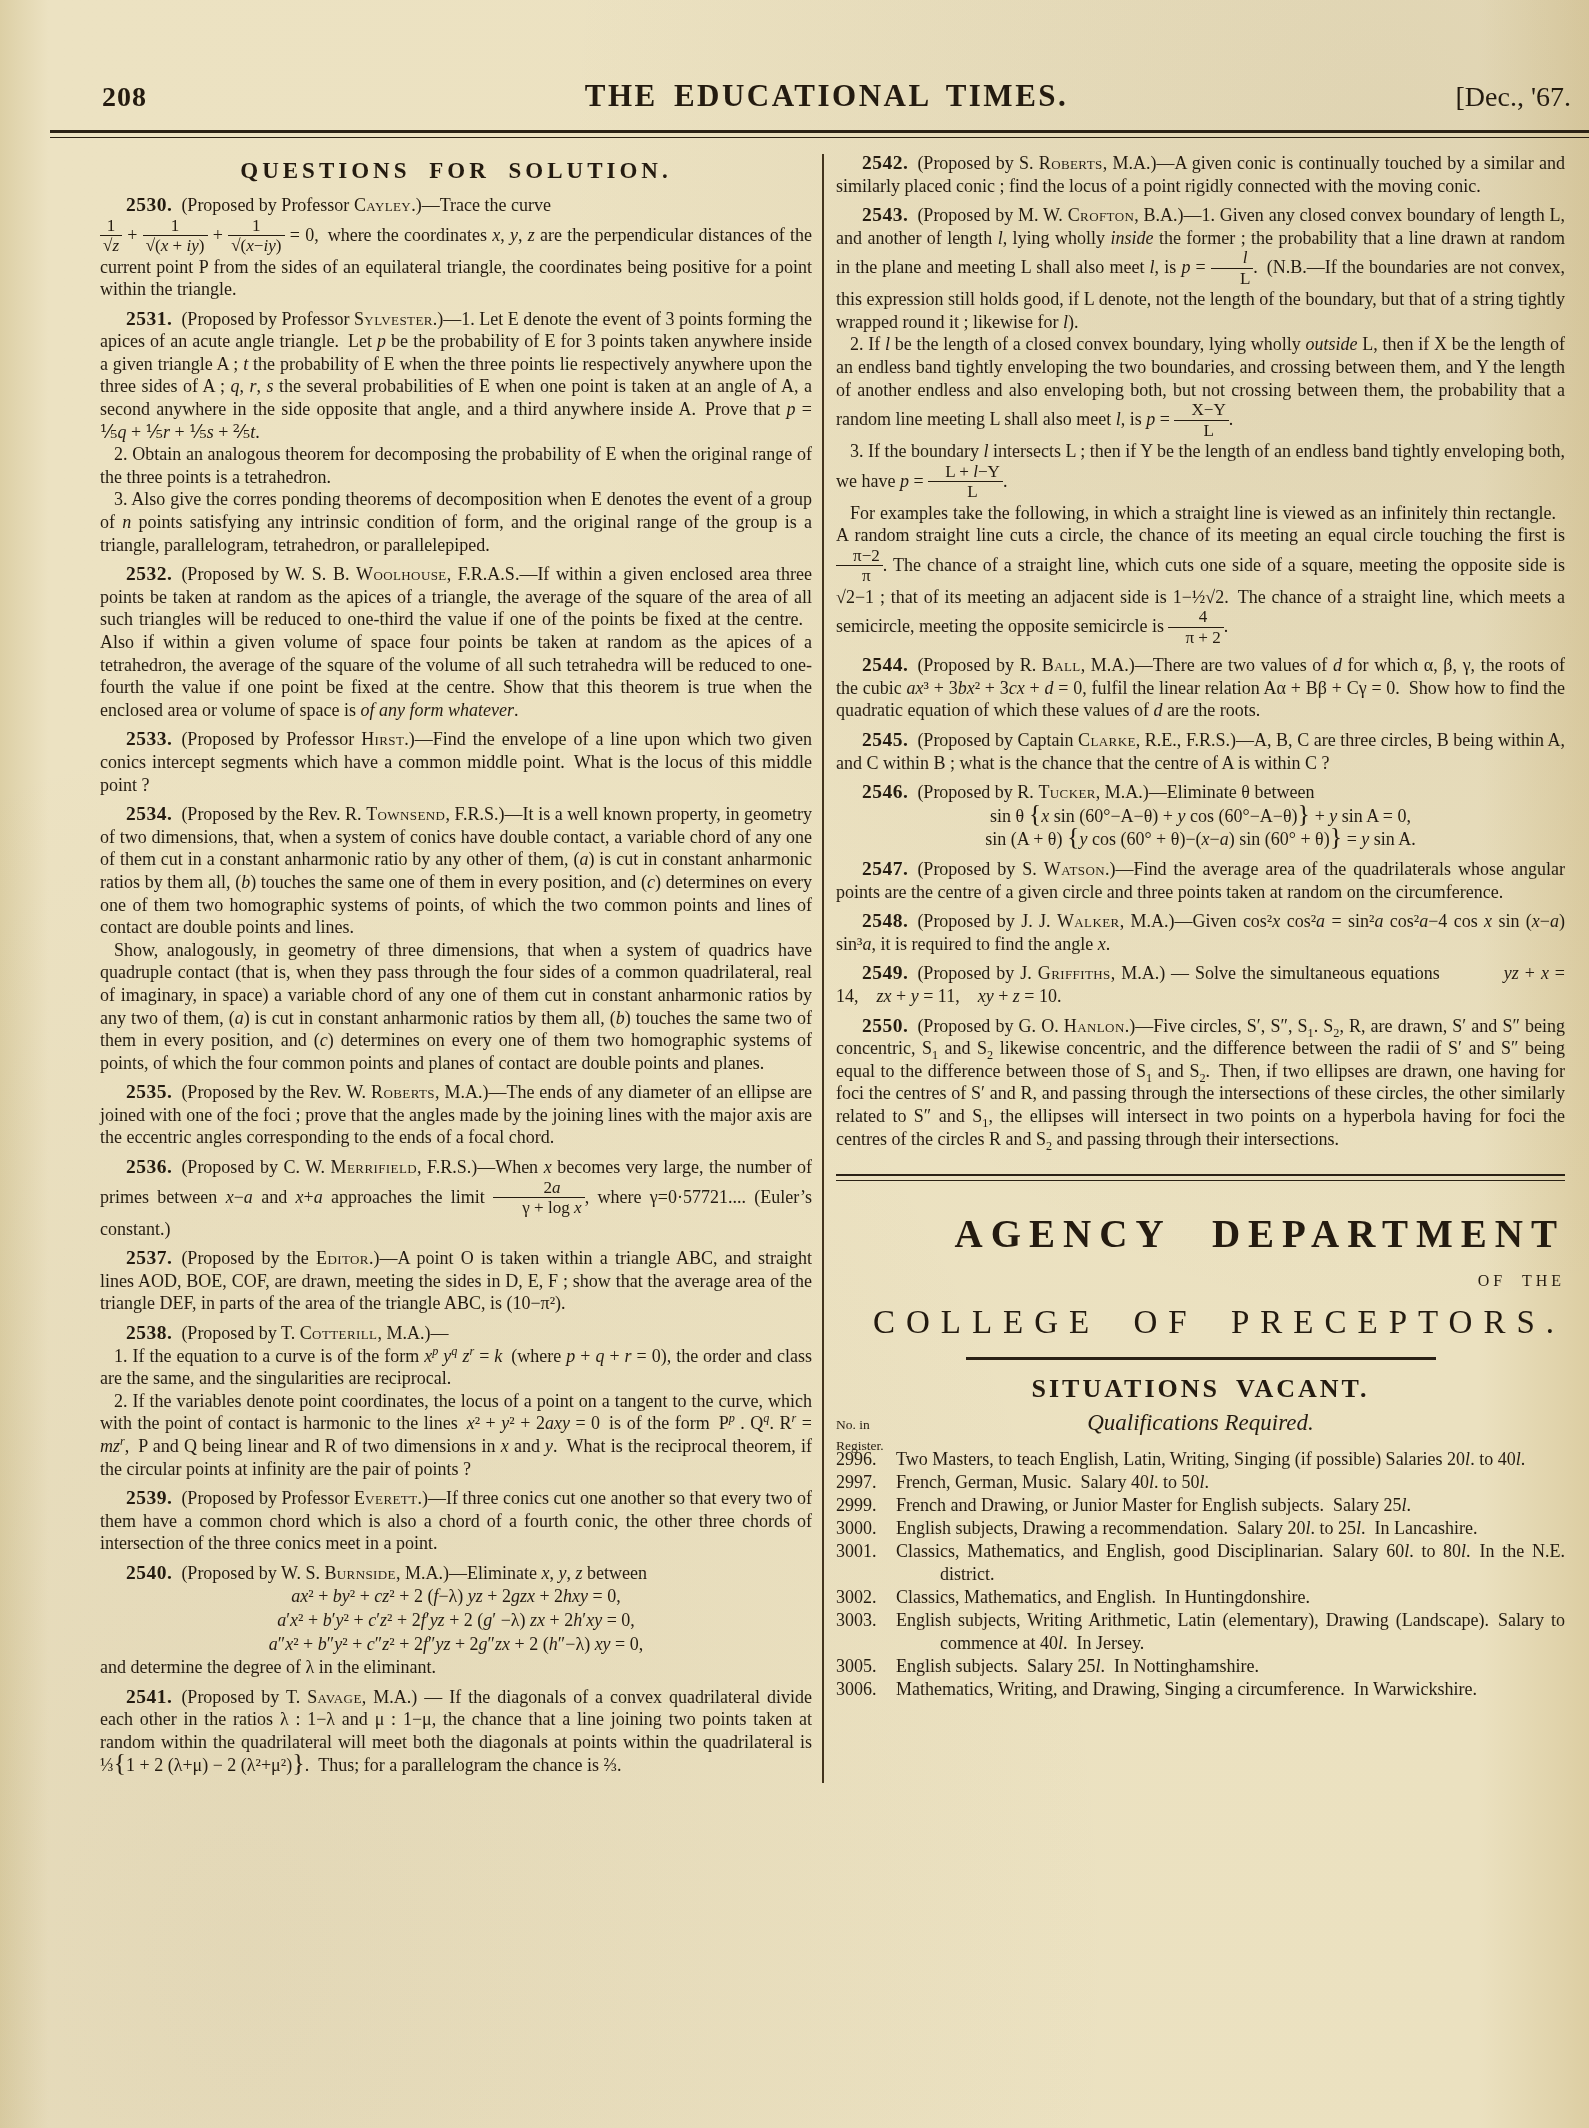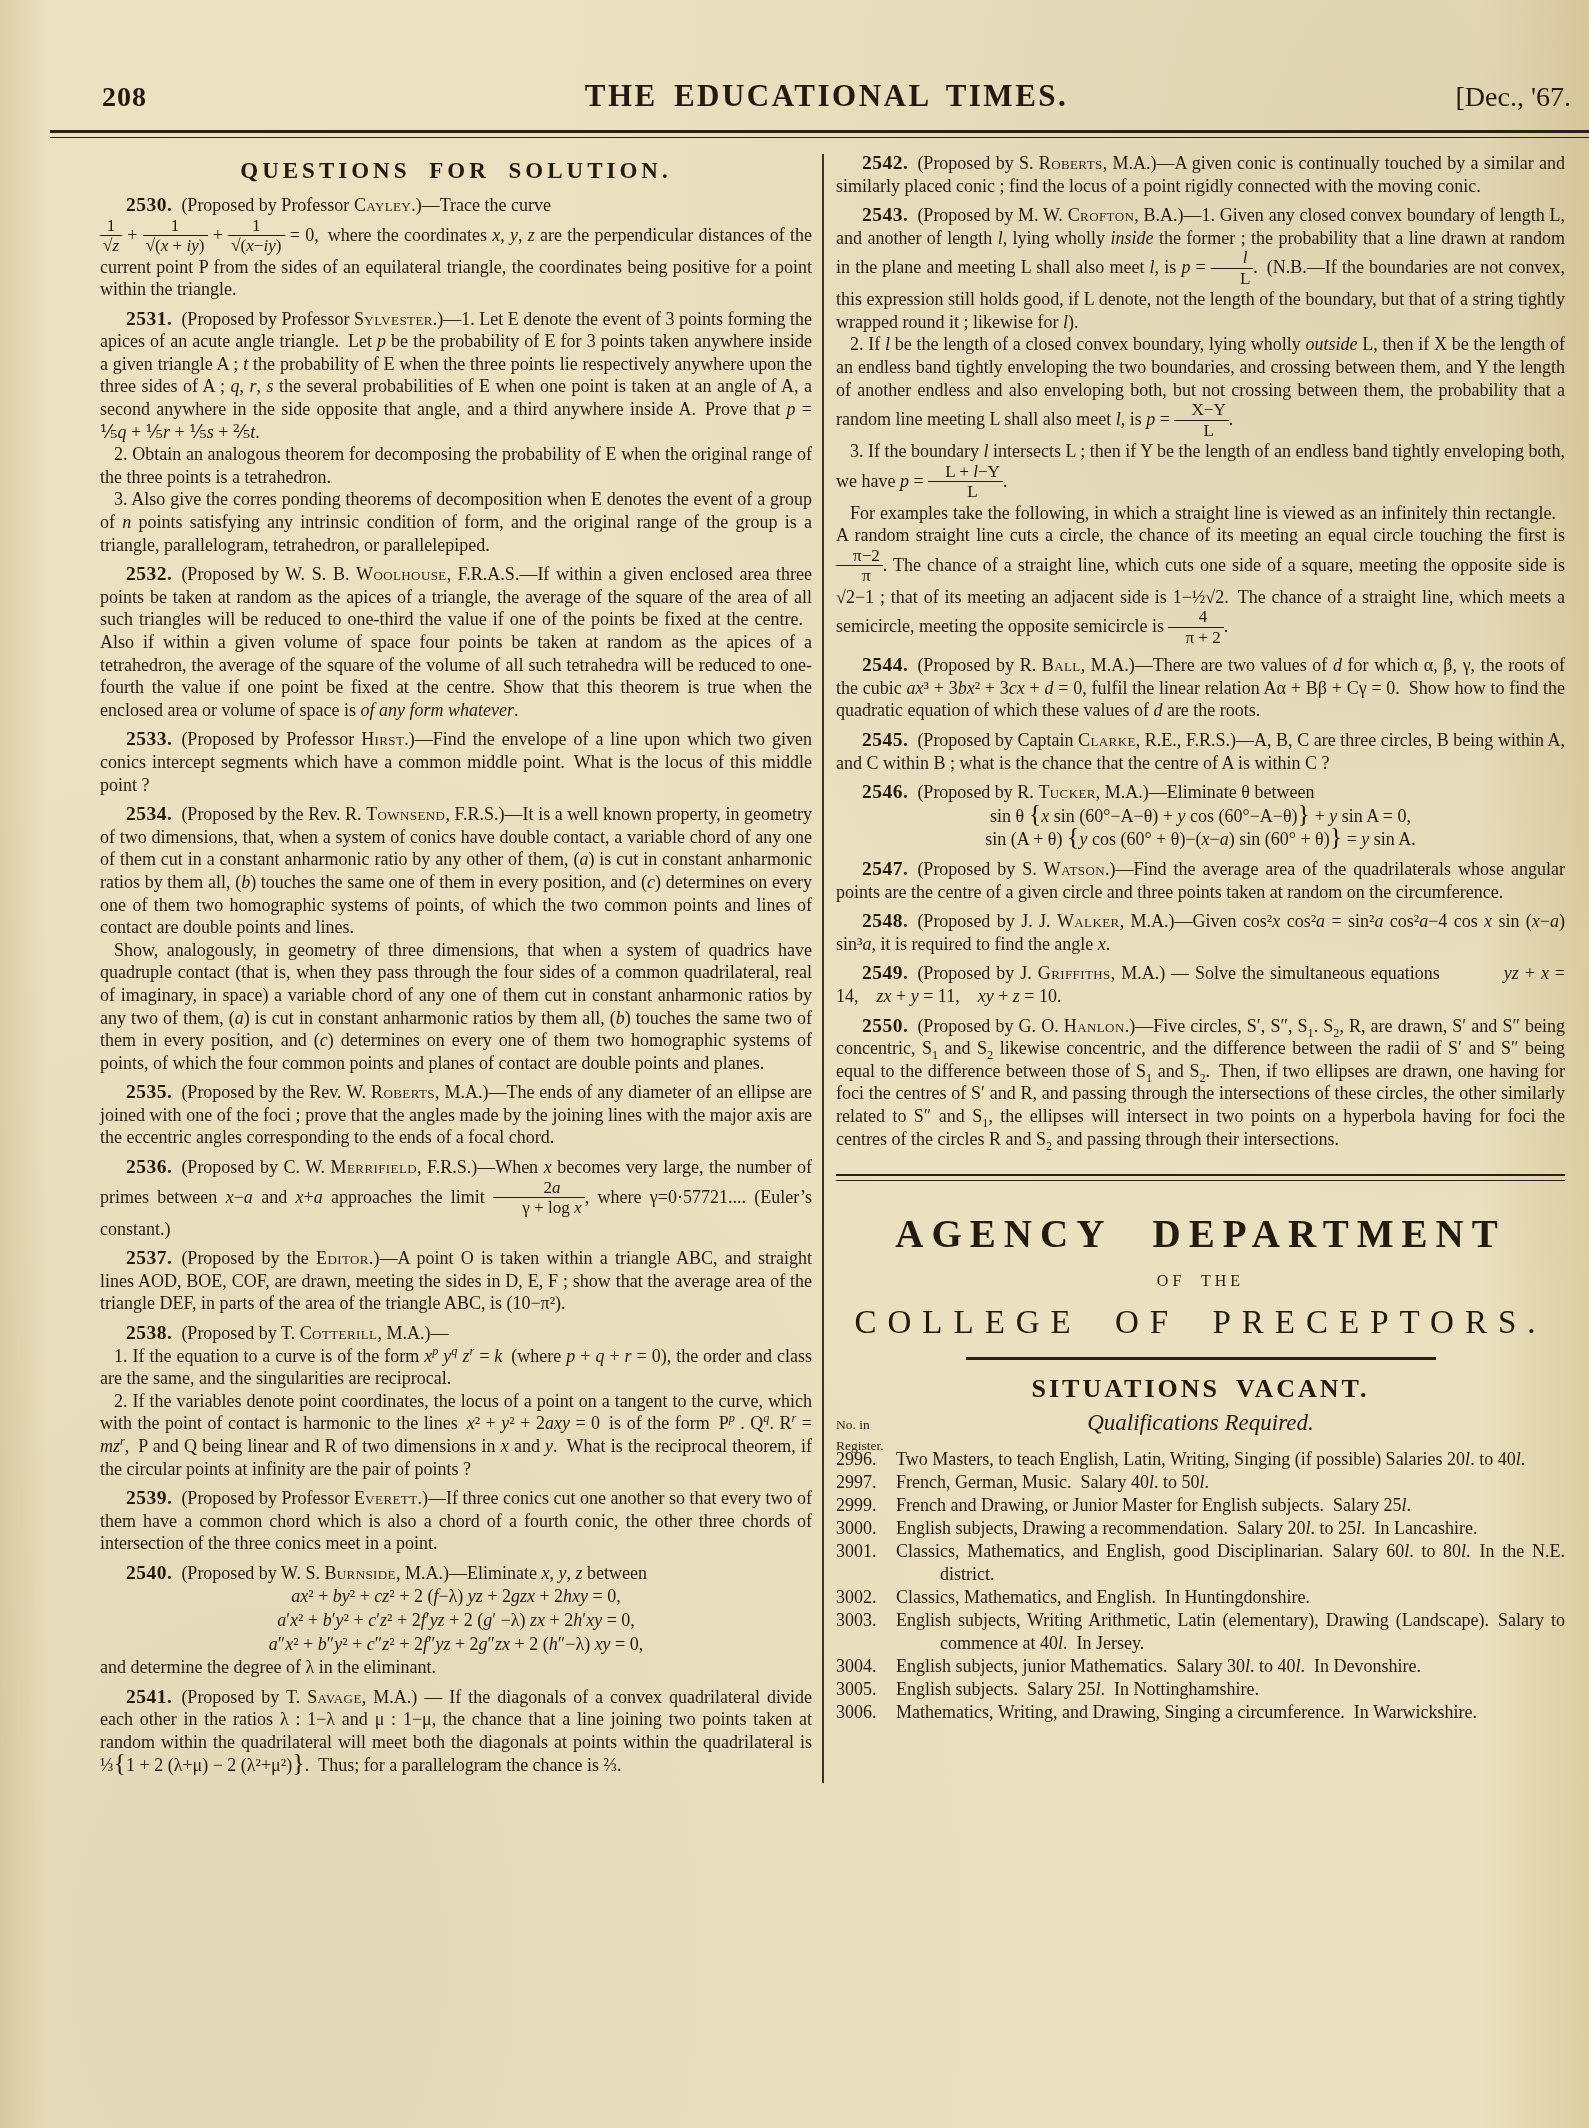--- a/index.html
+++ b/index.html
@@ -38,21 +38,21 @@
   .sc{font-variant:small-caps;letter-spacing:.4px;}
   sup{font-size:68%;line-height:0;}
   sub{font-size:68%;line-height:0;}
   .fr{display:inline-block;vertical-align:middle;text-align:center;line-height:1.08;font-size:.95em;}
   .fr span{display:block;padding:0 3px;}
   .fr span+span{border-top:1.4px solid #241b10;padding-top:1px;}
   .bg{font-size:145%;vertical-align:-5%;line-height:0;}
   .sp{display:inline-block;width:64px;}
   
   .rule2b{margin:24px 0 0;height:4px;border-top:2.5px solid #2a2115;border-bottom:1px solid #2a2115;}
-  .agency{text-align:center;}
+  .agency{text-align:right;}
   .agency .atitle{font-size:39px;font-weight:bold;letter-spacing:8px;word-spacing:24px;margin:30px 0 0;}
   .agency .ofthe{font-size:16px;letter-spacing:4px;word-spacing:8px;margin:16px 0 0;}
   .agency .college{font-size:33px;font-weight:normal;letter-spacing:11px;word-spacing:14px;margin:14px 0 0;}
   .agency .addr{font-size:22px;letter-spacing:.5px;margin:12px 0 0;}
   .shortrule{width:470px;height:3px;background:#2a2115;margin:16px auto 0;}
   .sit .stitle{font-size:26px;font-weight:bold;text-align:center;letter-spacing:3px;word-spacing:7px;margin:14px 0 5px;}
   .sit .subhead{position:relative;margin:6px 0 4px;min-height:34px;}
   .sit .noreg{position:absolute;left:0;top:4px;font-size:13.5px;line-height:21px;}
   .sit .qual{text-align:center;font-style:italic;font-size:23px;}
   .sit-item{position:relative;padding-left:104px;text-indent:-44px;font-size:18px;line-height:23px;text-align:justify;}
@@ -176,21 +176,20 @@
           <div class="qual">Qualifications Required.</div>
         </div>
         <div id="sit-items">
             <div class="sit-item"><span class="num">2996.</span><span>Two Masters, to teach English, Latin, Writing, Singing (if possible) Salaries 20<i>l</i>. to 40<i>l</i>.</span></div>
             <div class="sit-item"><span class="num">2997.</span><span>French, German, Music. Salary 40<i>l</i>. to 50<i>l</i>.</span></div>
             <div class="sit-item"><span class="num">2999.</span><span>French and Drawing, or Junior Master for English subjects. Salary 25<i>l</i>.</span></div>
             <div class="sit-item"><span class="num">3000.</span><span>English subjects, Drawing a recommendation. Salary 20<i>l</i>. to 25<i>l</i>. In Lancashire.</span></div>
             <div class="sit-item"><span class="num">3001.</span><span>Classics, Mathematics, and English, good Disciplinarian. Salary 60<i>l</i>. to 80<i>l</i>. In the N.E. district.</span></div>
             <div class="sit-item"><span class="num">3002.</span><span>Classics, Mathematics, and English. In Huntingdonshire.</span></div>
             <div class="sit-item"><span class="num">3003.</span><span>English subjects, Writing Arithmetic, Latin (elementary), Drawing (Landscape). Salary to commence at 40<i>l</i>. In Jersey.</span></div>
-            <div class="sit-item"><span class="num">3004.</span><span>English subjects, junior Mathematics. Salary 30<i>l</i>. to 40<i>l</i>. In Devonshire.</span></div>
             <div class="sit-item"><span class="num">3005.</span><span>English subjects. Salary 25<i>l</i>. In Nottinghamshire.</span></div>
             <div class="sit-item"><span class="num">3006.</span><span>Mathematics, Writing, and Drawing, Singing a circumference. In Warwickshire.</span></div>
           </div>
       </div>
     </section>
   </div>
 
   <div class="edge-right"></div>
   <div class="speck" style="right:14px;top:300px;width:10px;height:26px;"></div>
   <div class="speck" style="right:10px;top:560px;width:12px;height:40px;"></div>

